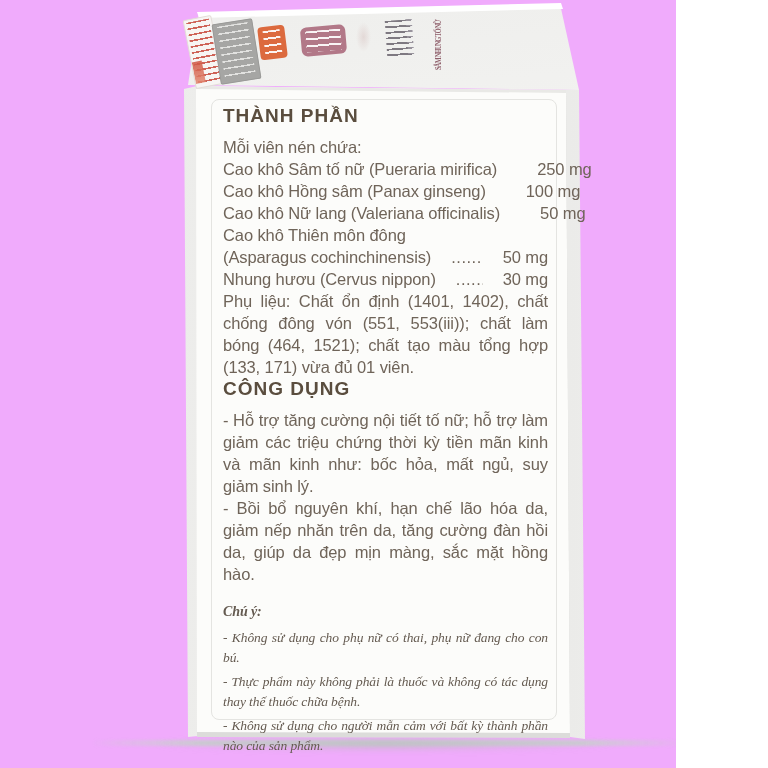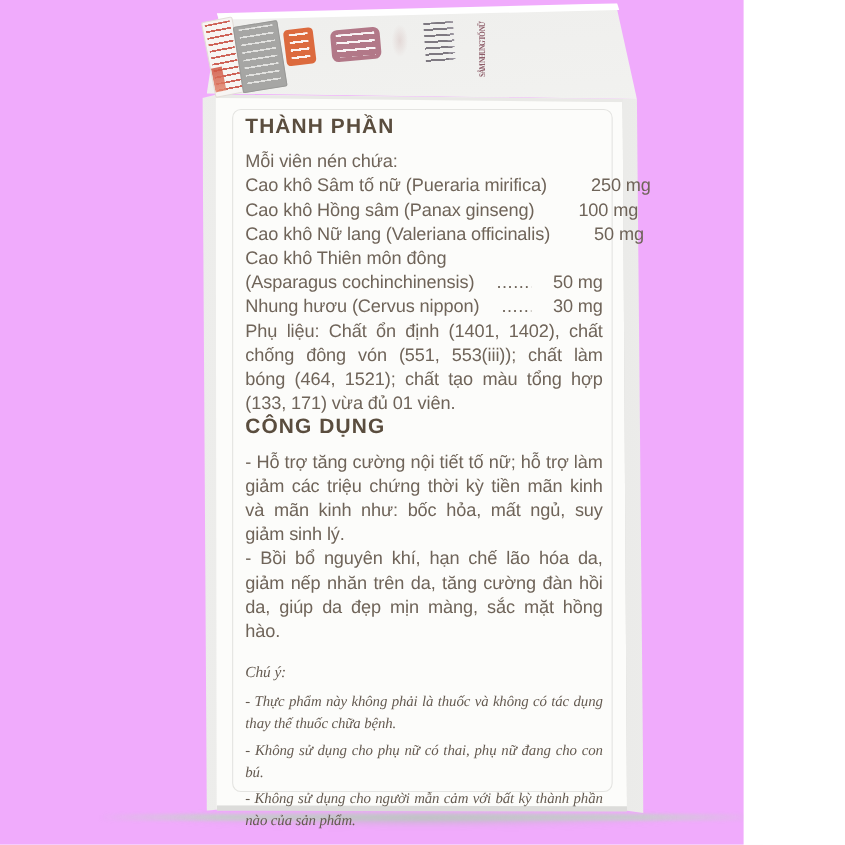--- a/index.html
+++ b/index.html
@@ -65,21 +65,21 @@
   .panel-text{position:absolute;left:223px;top:105px;width:325px;color:#6f6459;
     font-size:16.5px;line-height:22px;letter-spacing:-.1px;}
   .sec-heading{font-size:19px;font-weight:700;color:#5a4d3e;letter-spacing:1px;margin:0 0 9px;}
   .intro{margin:0;}
   .ing-line{display:flex;white-space:nowrap;gap:20px;}
   .ing-line .dots{flex:0 1 auto;overflow:hidden;letter-spacing:.5px;}
   .para{margin:0;text-align:justify;}
   .uses-block{}
   .notes-block{margin-top:17px;font-family:"Liberation Serif",serif;font-style:italic;
     font-size:13.5px;line-height:20.5px;color:#645a50;}
-  .notes-heading{font-weight:400;font-size:14px;margin:0 0 5px;}
+  .notes-heading{font-weight:700;font-size:14px;margin:0 0 5px;}
   .note-item{margin:0 0 3px;text-align:justify;}
 </style>
 </head>
 <body>
 
 <div class="stage">
 
   <div class="floor-line"></div>
   <div class="floor-soft"></div>
 
@@ -145,19 +145,19 @@
     </div>
 
     <div class="uses-block">
       <p class="sec-heading">CÔNG DỤNG</p>
       <p class="para">- Hỗ trợ tăng cường nội tiết tố nữ; hỗ trợ làm giảm các triệu chứng thời kỳ tiền mãn kinh và mãn kinh như: bốc hỏa, mất ngủ, suy giảm sinh lý.</p>
       <p class="para">- Bồi bổ nguyên khí, hạn chế lão hóa da, giảm nếp nhăn trên da, tăng cường đàn hồi da, giúp da đẹp mịn màng, sắc mặt hồng hào.</p>
     </div>
 
     <div class="notes-block">
       <p class="notes-heading">Chú ý:</p>
+      <p class="note-item">- Không sử dụng cho phụ nữ có thai, phụ nữ đang cho con bú.</p>
       <p class="note-item">- Thực phẩm này không phải là thuốc và không có tác dụng thay thế thuốc chữa bệnh.</p>
-      <p class="note-item">- Không sử dụng cho phụ nữ có thai, phụ nữ đang cho con bú.</p>
       <p class="note-item">- Không sử dụng cho người mẫn cảm với bất kỳ thành phần nào của sản phẩm.</p>
     </div>
 
   </div>
 </div>
 
 </body></html>

